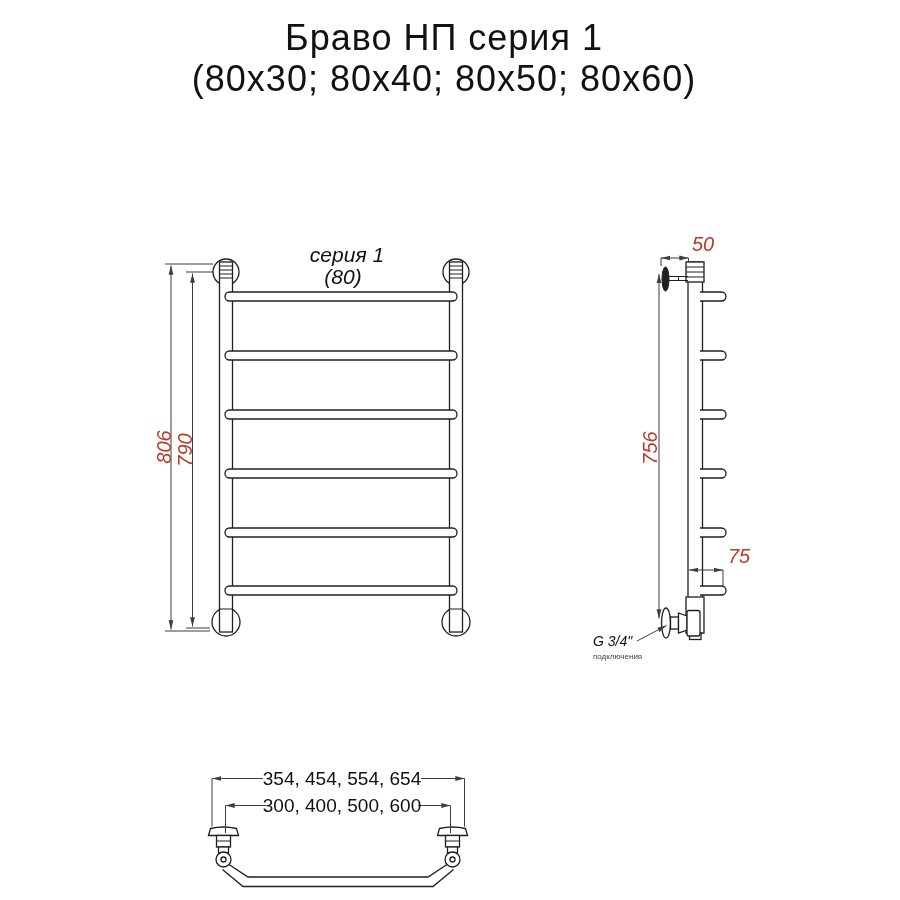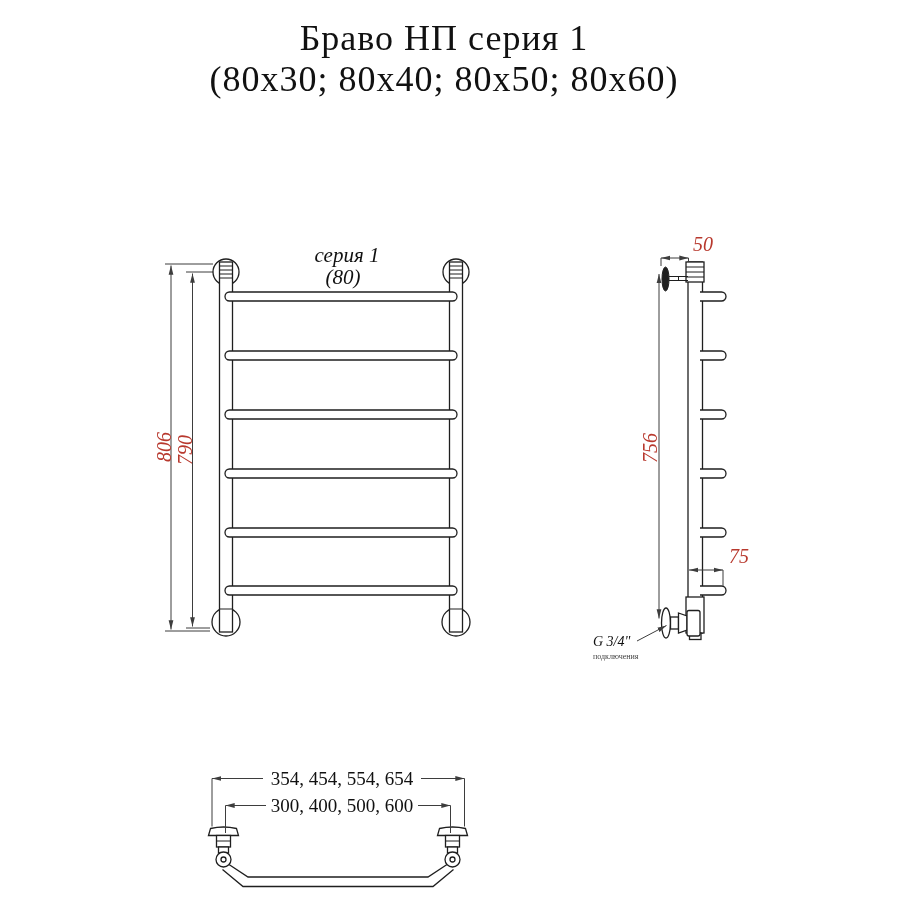--- a/index.html
+++ b/index.html
@@ -1,17 +1,17 @@
 <!DOCTYPE html>
 <html style="--line: #1f1f1f; --dim-line: #3d3d3d; --dim-text: #b8392e; --text: #111111;"><head>
 <meta charset="utf-8">
 <style>
   html,body{margin:0;padding:0;background:#ffffff;}
   .canvas{position:relative;width:900px;height:900px;background:#fff;overflow:hidden;
-          font-family:Liberation Serif, serif;}
+          font-family:Liberation Sans, sans-serif;}
   svg{display:block;}
   
   .ln{stroke:var(--line);stroke-width:1.3;fill:none;stroke-linecap:butt;}
   .fw{stroke:var(--line);stroke-width:1.3;fill:#ffffff;}
   .fb{stroke:var(--line);stroke-width:1;fill:var(--line);}
   .thin{stroke:var(--line);stroke-width:1;fill:none;}
   
   .dim{stroke:var(--dim-line);stroke-width:1;fill:none;}
   
   .title-txt{font-size:36px;letter-spacing:1px;fill:var(--text);}

